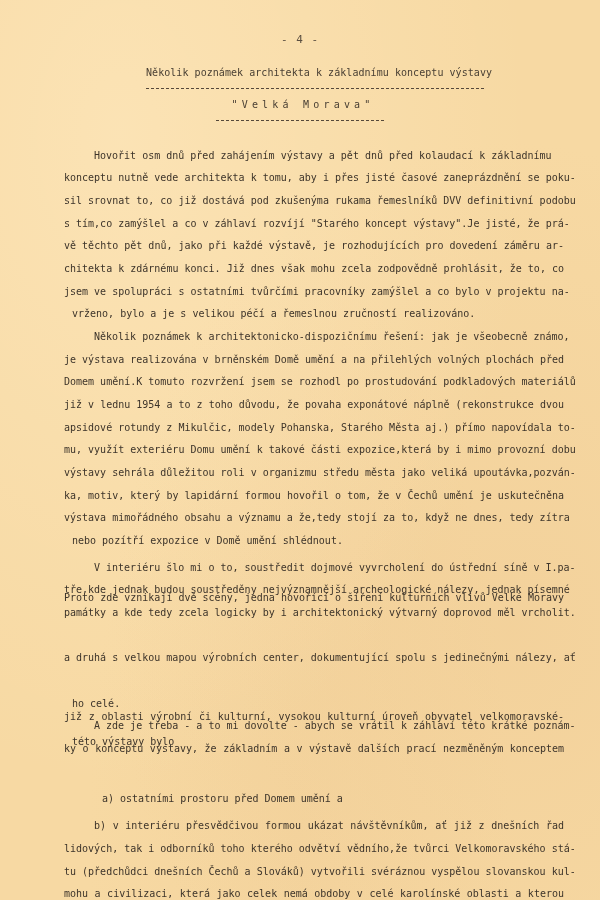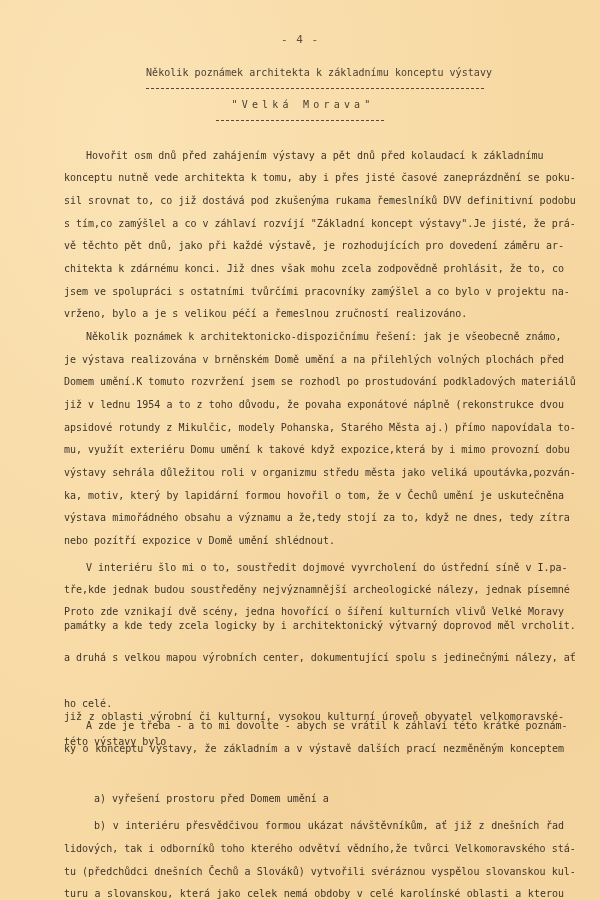--- a/index.html
+++ b/index.html
@@ -36,70 +36,70 @@
     position: absolute; left: 216px; top: 120px; width: 168px; height: 0;
     border-top: 1.4px dashed #55483a;
   }
   .body { position: absolute; left: 0; top: 0; width: 600px; }
   .line {
     position: absolute; left: 64px; width: 500px;
     font-size: 10px; line-height: 12px; white-space: nowrap;
     color: #3d342a;
     text-align: justify; text-align-last: justify;
   }
-  .line.indent { left: 86px; width: 440px; }
-  .line.last { text-align-last: left; }
+  .line.indent { left: 94px; width: 440px; }
+  .line.last { text-align-last: left; margin-left: 8px; }
   .line.item { left: 94px; width: 470px; }
 </style>
 </head>
 <body>
 
 <div class="page">
   <div class="pgnum">- 4 -</div>
 
   <div class="title">Několik poznámek architekta k základnímu konceptu výstavy</div>
   <div class="title-rule"></div>
 
   <div class="subtitle">"Velká Morava"</div>
   <div class="subtitle-rule"></div>
 
   <div class="body">
 
     <div class="line indent" style="top:150px">Hovořit osm dnů před zahájením výstavy a pět dnů před kolaudací k základnímu</div>
     <div class="line" style="top:172px">konceptu nutně vede architekta k tomu, aby i přes jisté časové zaneprázdnění se poku-</div>
     <div class="line" style="top:195px">sil srovnat to, co již dostává pod zkušenýma rukama řemeslníků DVV definitivní podobu</div>
-    <div class="line" style="top:218px">s tím,co zamýšlel a co v záhlaví rozvíjí "Základní koncept výstavy".Je jisté, že prá-</div>
+    <div class="line" style="top:218px">s tím,co zamýšlel a co v záhlaví rozvíjí "Starého koncept výstavy".Je jisté, že prá-</div>
     <div class="line" style="top:240px">vě těchto pět dnů, jako při každé výstavě, je rozhodujících pro dovedení záměru ar-</div>
     <div class="line" style="top:263px">chitekta k zdárnému konci. Již dnes však mohu zcela zodpovědně prohlásit, že to, co</div>
     <div class="line" style="top:286px">jsem ve spolupráci s ostatními tvůrčími pracovníky zamýšlel a co bylo v projektu na-</div>
     <div class="line last" style="top:308px">vrženo, bylo a je s velikou péčí a řemeslnou zručností realizováno.</div>
 
     <div class="line indent" style="top:331px">Několik poznámek k architektonicko-dispozičnímu řešení: jak je všeobecně známo,</div>
     <div class="line" style="top:354px">je výstava realizována v brněnském Domě umění a na přilehlých volných plochách před</div>
     <div class="line" style="top:376px">Domem umění.K tomuto rozvržení jsem se rozhodl po prostudování podkladových materiálů</div>
     <div class="line" style="top:399px">již v lednu 1954 a to z toho důvodu, že povaha exponátové náplně (rekonstrukce dvou</div>
     <div class="line" style="top:422px">apsidové rotundy z Mikulčic, modely Pohanska, Starého Města aj.) přímo napovídala to-</div>
-    <div class="line" style="top:444px">mu, využít exteriéru Domu umění k takové když expozice,která by i mimo provozní dobu</div>
+    <div class="line" style="top:444px">mu, využít exteriéru Domu umění k takové části expozice,která by i mimo provozní dobu</div>
     <div class="line" style="top:467px">výstavy sehrála důležitou roli v organizmu středu města jako veliká upoutávka,pozván-</div>
     <div class="line" style="top:490px">ka, motiv, který by lapidární formou hovořil o tom, že v Čechů umění je uskutečněna</div>
     <div class="line" style="top:512px">výstava mimořádného obsahu a významu a že,tedy stojí za to, když ne dnes, tedy zítra</div>
     <div class="line last" style="top:535px">nebo pozítří expozice v Domě umění shlédnout.</div>
 
     <div class="line indent" style="top:562px">V interiéru šlo mi o to, soustředit dojmové vyvrcholení do ústřední síně v I.pa-</div>
     <div class="line" style="top:584px">tře,kde jednak budou soustředěny nejvýznamnější archeologické nálezy, jednak písemné</div>
-    <div class="line" style="top:620px">památky a kde tedy zcela logicky by i architektonický výtvarný doprovod měl vrcholit.</div>
-    <div class="line" style="top:606px">Proto zde vznikají dvě scény, jedna hovořící o šíření kulturních vlivů Velké Moravy</div>
+    <div class="line" style="top:607px">památky a kde tedy zcela logicky by i architektonický výtvarný doprovod měl vrcholit.</div>
+    <div class="line" style="top:592px">Proto zde vznikají dvě scény, jedna hovořící o šíření kulturních vlivů Velké Moravy</div>
     <div class="line" style="top:652px">a druhá s velkou mapou výrobních center, dokumentující spolu s jedinečnými nálezy, ať</div>
     <div class="line" style="top:711px">již z oblasti výrobní či kulturní, vysokou kulturní úroveň obyvatel velkomoravské-</div>
     <div class="line last" style="top:698px">ho celé.</div>
 
     <div class="line indent" style="top:720px">A zde je třeba - a to mi dovolte - abych se vrátil k záhlaví této krátké poznám-</div>
     <div class="line" style="top:743px">ky o konceptu výstavy, že základním a v výstavě dalších prací nezměněným konceptem</div>
     <div class="line last" style="top:736px">této výstavy bylo</div>
 
-    <div class="line item last" style="top:793px">a) vyřešení prostoru před Domem umění a</div>
+    <div class="line item last" style="top:793px">a) ostatními prostoru před Domem umění a</div>
     <div class="line item" style="top:820px">b) v interiéru přesvědčivou formou ukázat návštěvníkům, ať již z dnešních řad</div>
     <div class="line" style="top:843px">lidových, tak i odborníků toho kterého odvětví vědního,že tvůrci Velkomoravského stá-</div>
     <div class="line" style="top:866px">tu (předchůdci dnešních Čechů a Slováků) vytvořili svéráznou vyspělou slovanskou kul-</div>
-    <div class="line" style="top:888px">turu a slovanskou, která jako celek nemá obdoby v celé karolínské oblasti a kterou</div>
+    <div class="line" style="top:888px">mohu a civilizaci, která jako celek nemá obdoby v celé karolínské oblasti a kterou</div>
 
   </div>
 </div>
 
 </body></html>

